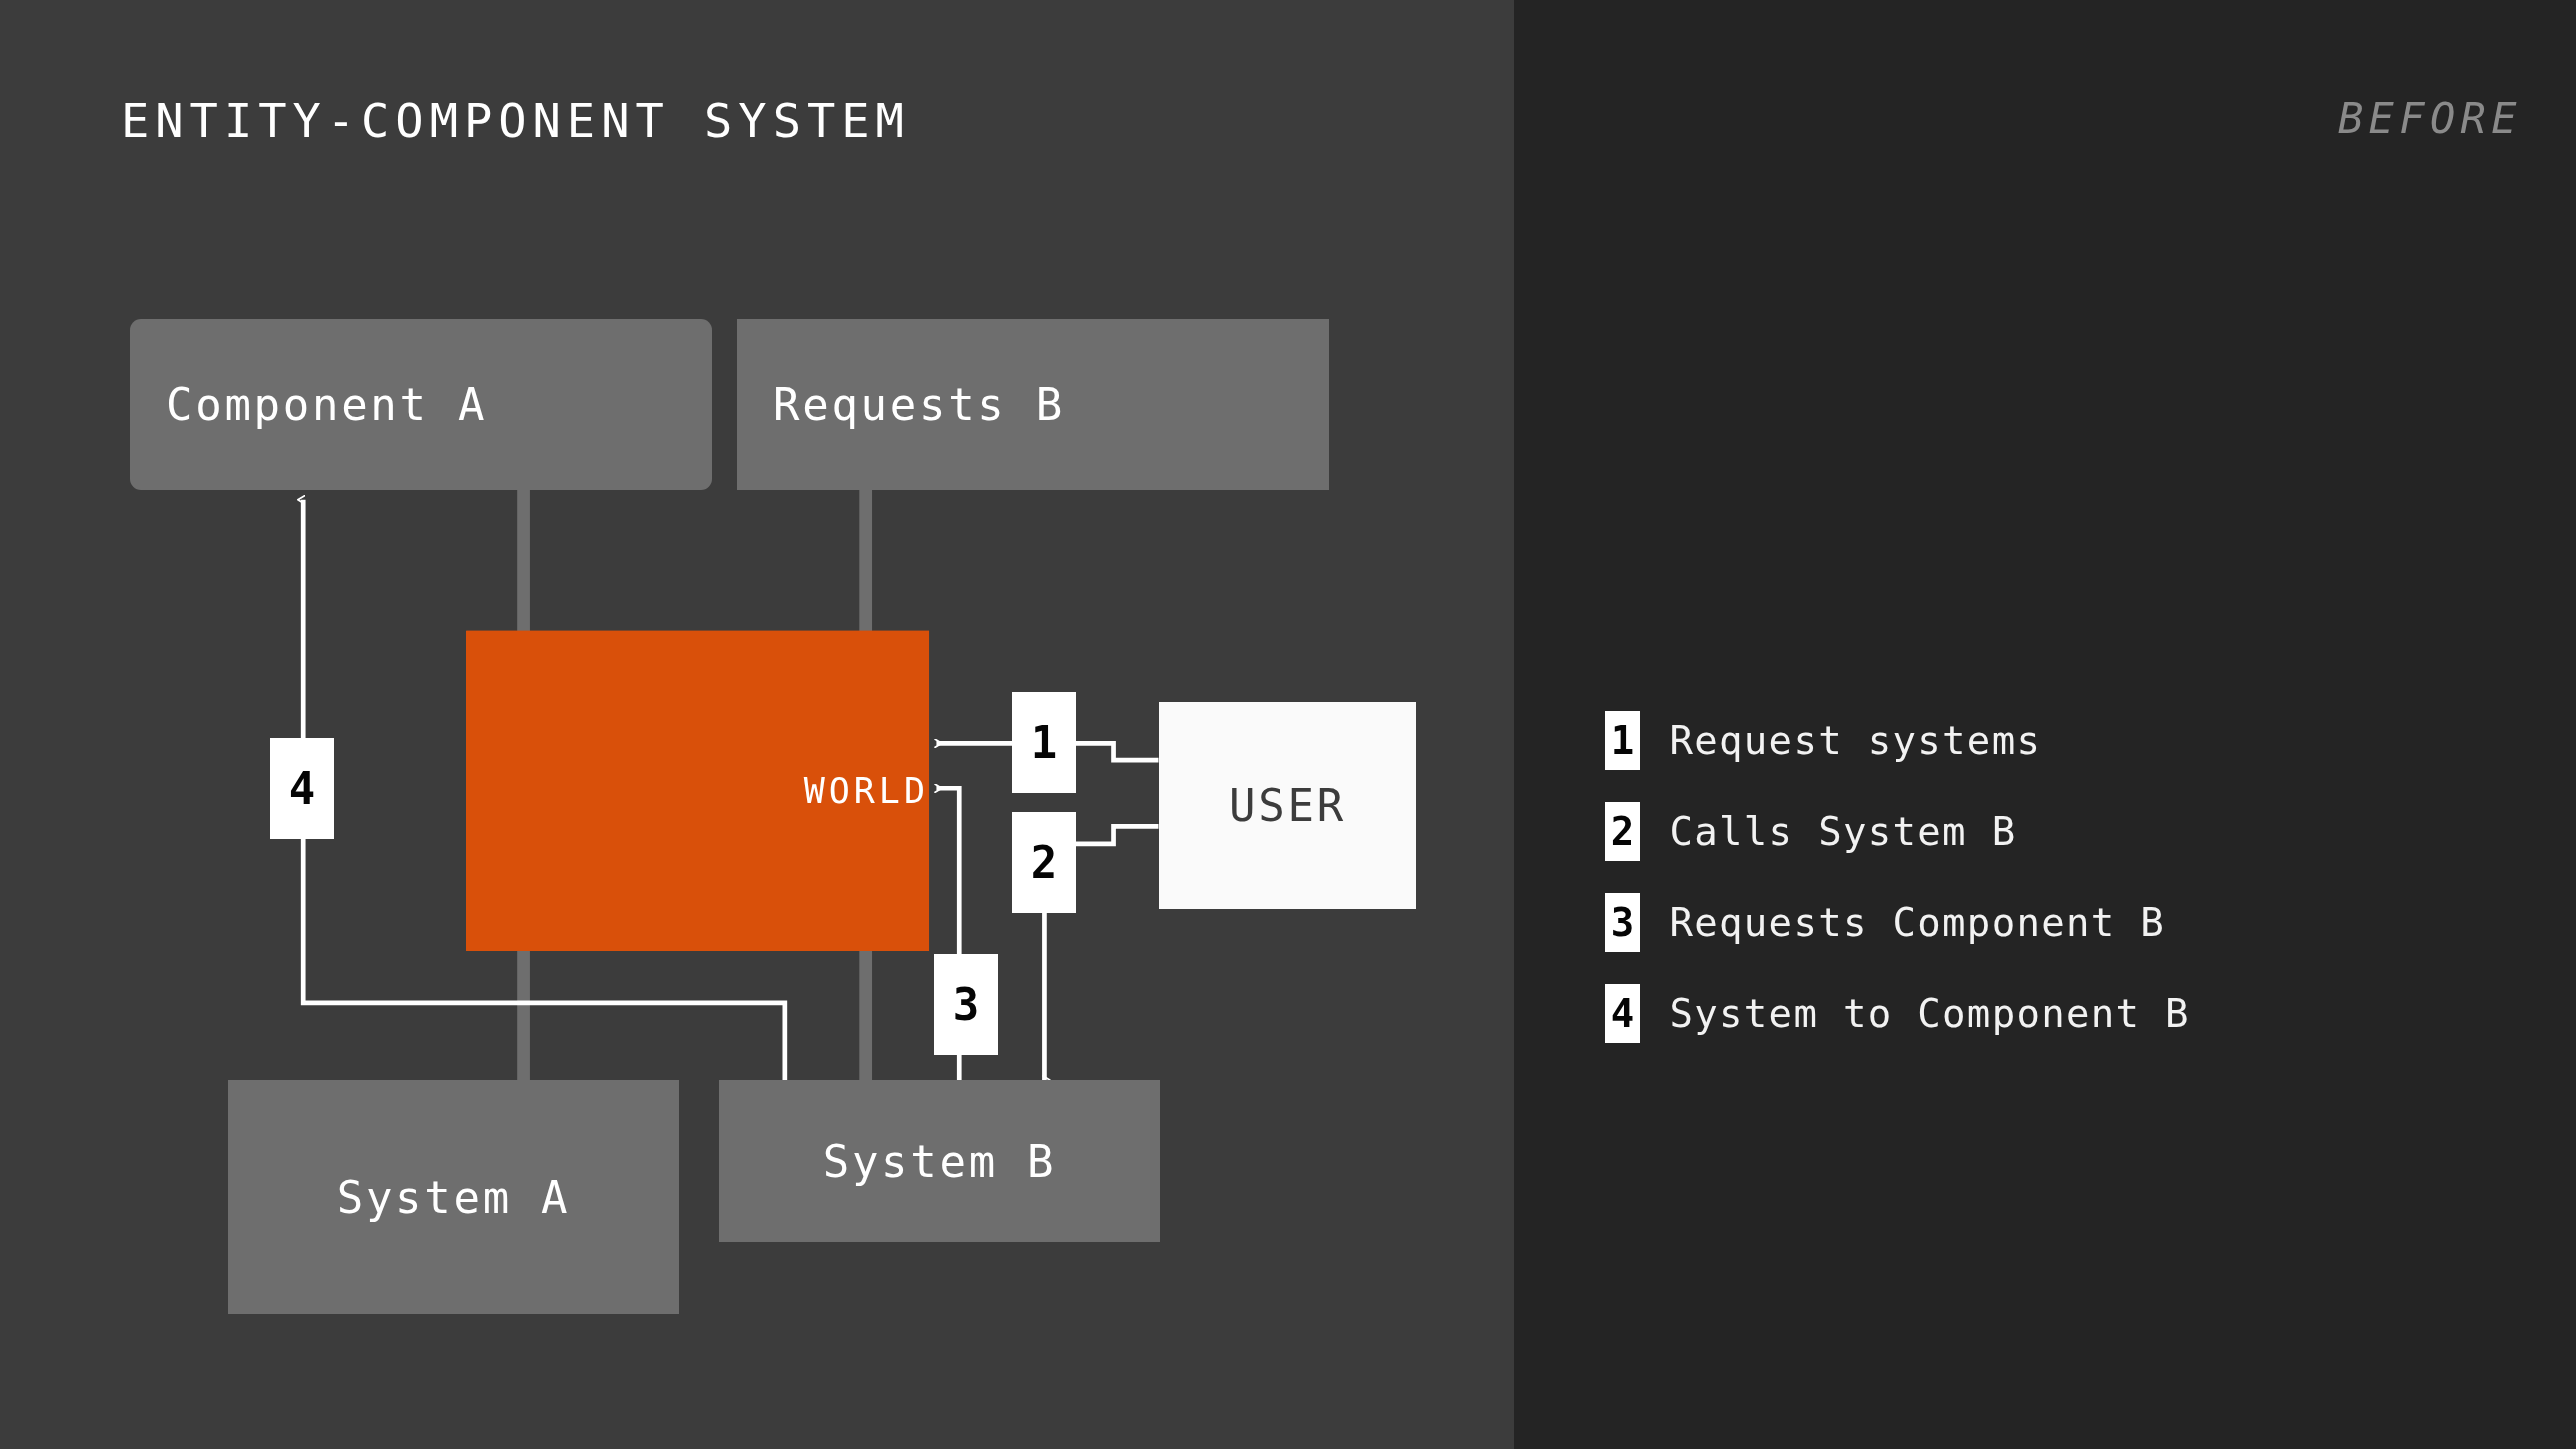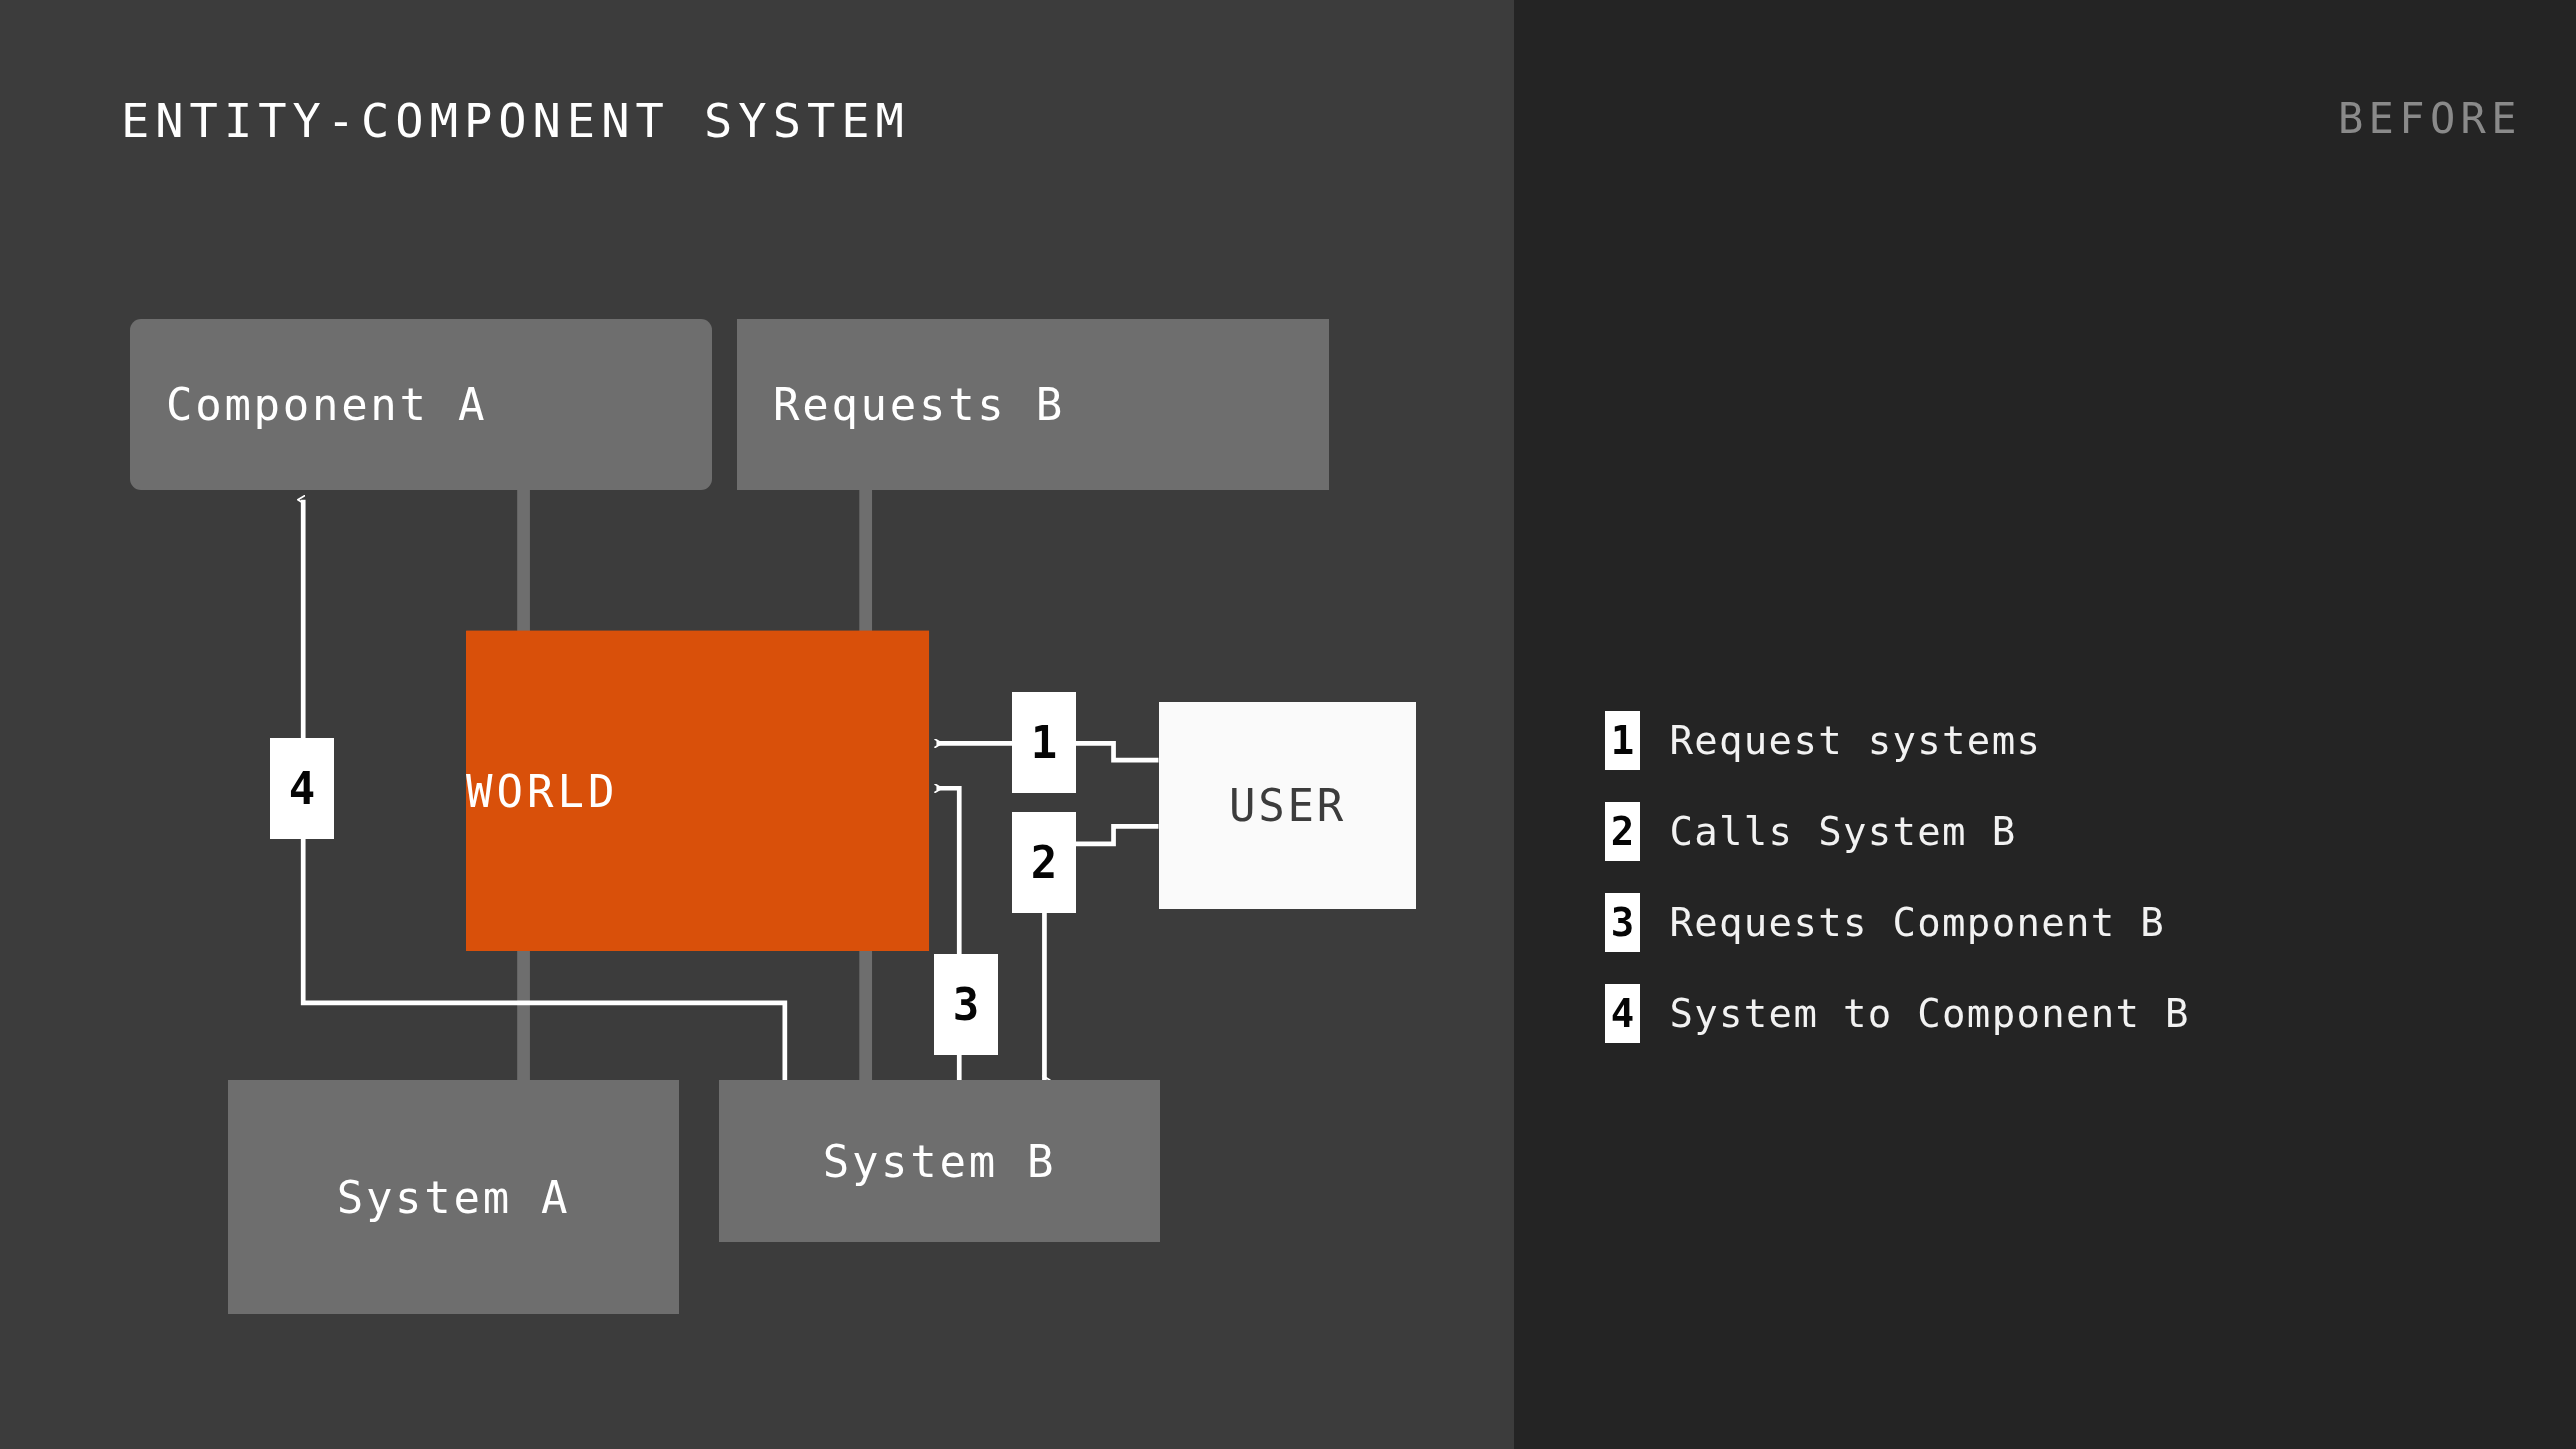--- a/index.html
+++ b/index.html
@@ -26,21 +26,21 @@
 
   
   .title {
     position: absolute; left: 121px; top: 93px;
     font-size: 47px; letter-spacing: 6px;
     color: #FFFFFF; white-space: nowrap;
   }
   .before-label {
     position: absolute; right: 54px; top: 94px;
     font-size: 42px; letter-spacing: 5.4px;
-    color: #8A8A8A; white-space: nowrap;
+    color: #8A8A8A; white-space: nowrap; font-style: italic;
   }
 
   
   #diagram {
     position: absolute; left: 0; top: 0;
     width: 1514px; height: 1449px;
   }
 
   
   .node {
@@ -53,22 +53,22 @@
     font-size: 44px; letter-spacing: 2.7px;
     padding-left: 36px;
   }
   .node-sys {
     background: #6E6E6E; color: #FFFFFF;
     font-size: 44px; letter-spacing: 2.7px;
     justify-content: center;
   }
   .node-world {
     background: #D9500A; color: #FFFFFF;
-    font-size: 44px; letter-spacing: 4px;
-    justify-content: flex-start;
+    font-size: 35px; letter-spacing: 4px;
+    justify-content: flex-end;
   }
   .node-user {
     background: #FAFAFA; color: #3C3C3C;
     font-size: 44px; letter-spacing: 2.7px;
     justify-content: center;
   }
 
   
   .badge {
     position: absolute;

